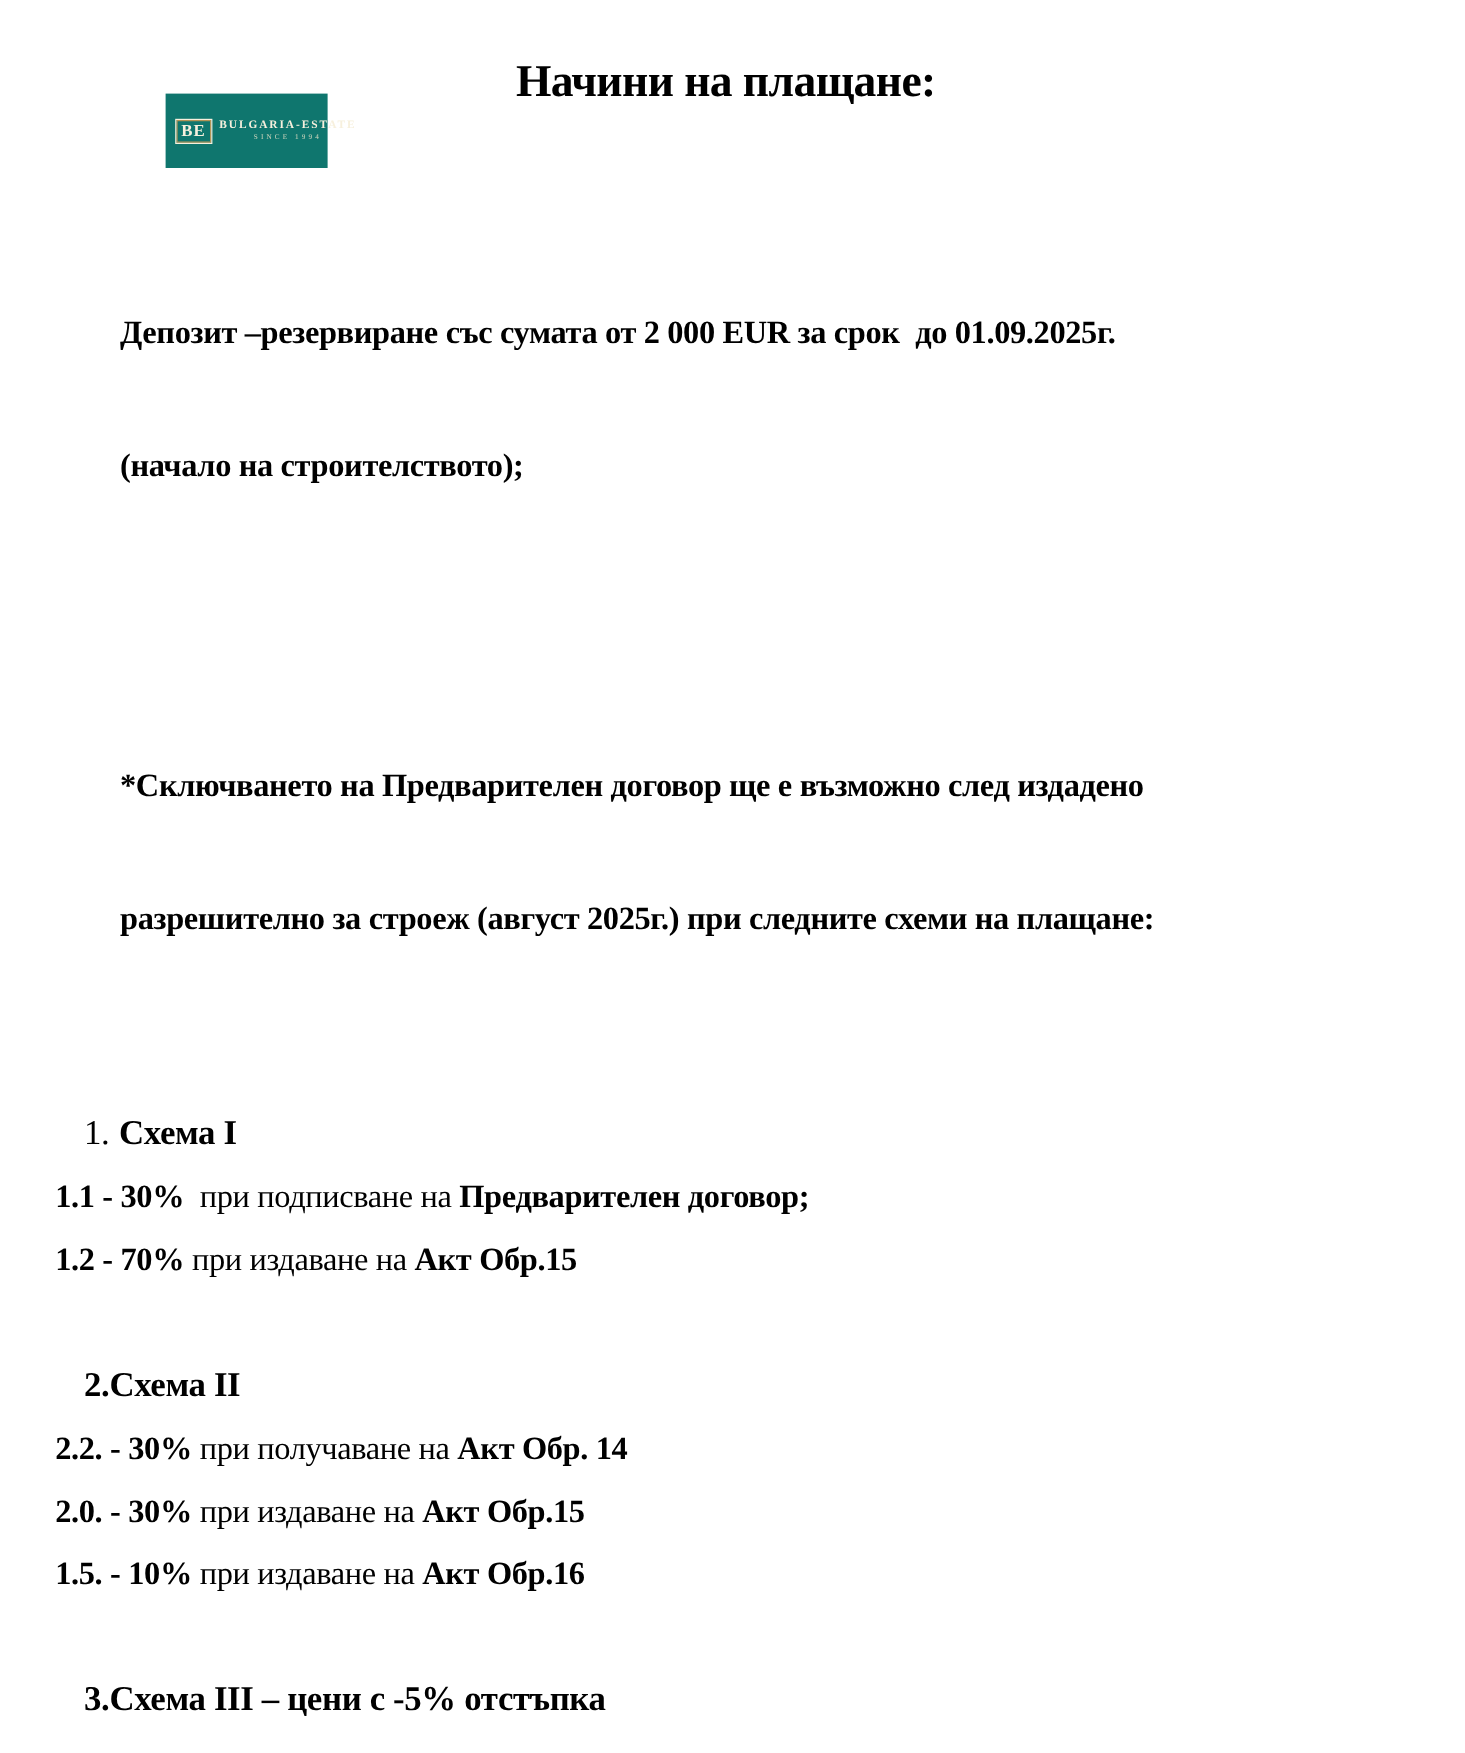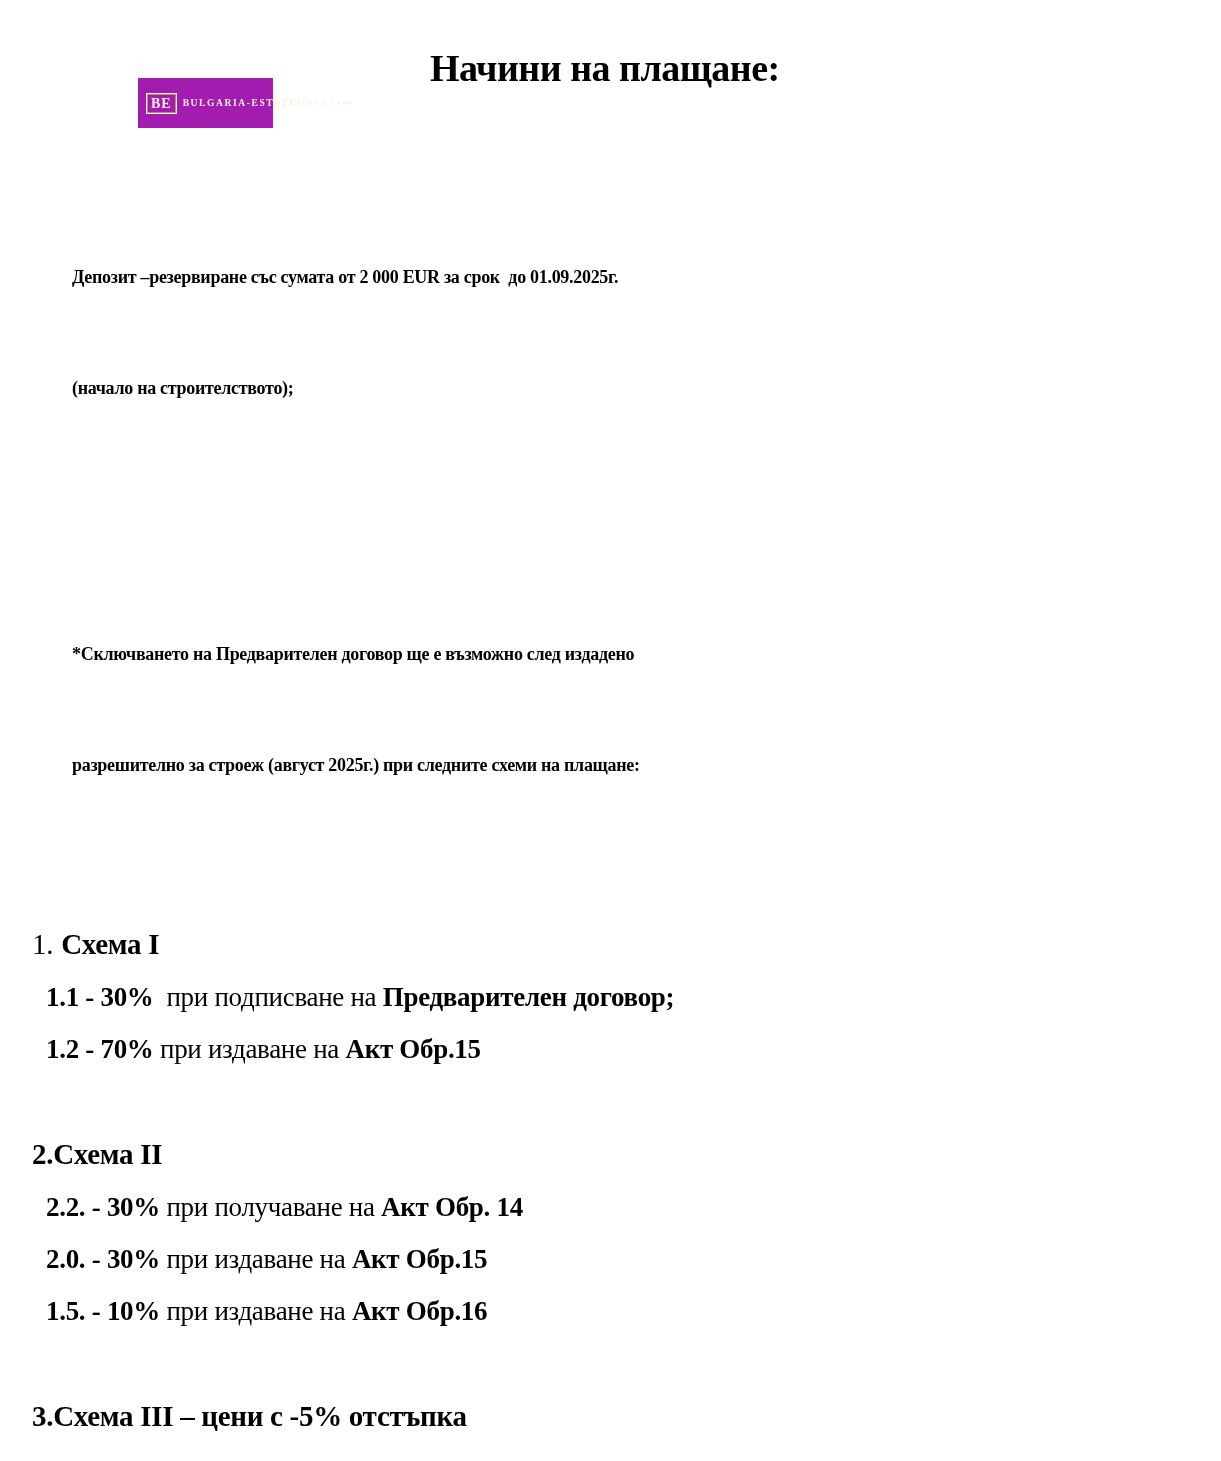--- a/index.html
+++ b/index.html
@@ -13,38 +13,38 @@
     color: #000000;
     overflow: hidden;
   }
 
   
   .logo {
     position: absolute;
     left: 138px;
     top: 78px;
     width: 135px;
-    height: 50px;
-    background: #a21caf;
+    height: 62px;
+    background: #0f766e;
     display: flex;
     align-items: center;
     padding: 4px 8px;
     gap: 6px;
   }
   .logo-mark {
     border: 1px solid #f7f0dd;
     color: #f7f0dd;
     font-size: 14px;
     font-weight: 700;
     letter-spacing: 1px;
     padding: 3px 4px 2px 4px;
     line-height: 1;
     box-shadow: 0 0 0 1px #b39456 inset;
   }
-  .logo-text { display: flex; flex-direction: row; align-items: center; }
+  .logo-text { display: flex; flex-direction: column; align-items: center; }
   .logo-brand {
     color: #f7f0dd;
     font-size: 9.5px;
     font-weight: 700;
     letter-spacing: 1.6px;
     white-space: nowrap;
     line-height: 11px;
   }
   .logo-tagline {
     color: #efe5c9;
@@ -63,32 +63,32 @@
     font-size: 38px;
     font-weight: 700;
     white-space: nowrap;
     letter-spacing: -0.5px;
   }
 
   
   .content { position: absolute; left: 0; top: 185px; width: 100%; }
 
   .para {
-    margin: 0 0 0 72px;
-    font-size: 18px;
+    margin: 0 0 0 100px;
+    font-size: 27px;
     font-weight: 700;
     line-height: 37px;
     white-space: pre;
     letter-spacing: -0.3px;
   }
   .para + .para { margin-top: 81px; }
 
   .scheme { margin-top: 66px; }
   .scheme-header {
-    padding-left: 32px;
+    padding-left: 70px;
     font-size: 29px;
     font-weight: 700;
     line-height: 40px;
     white-space: pre;
     letter-spacing: -0.3px;
   }
   .scheme-number { display: inline-block; }
   .scheme:nth-of-type(1) .scheme-number { margin-right: 22px; }
   .scheme:nth-of-type(2) .scheme-number { margin-right: 14px; }
   .scheme:nth-of-type(3) .scheme-number { margin-right: 8px; font-weight: 400; }

